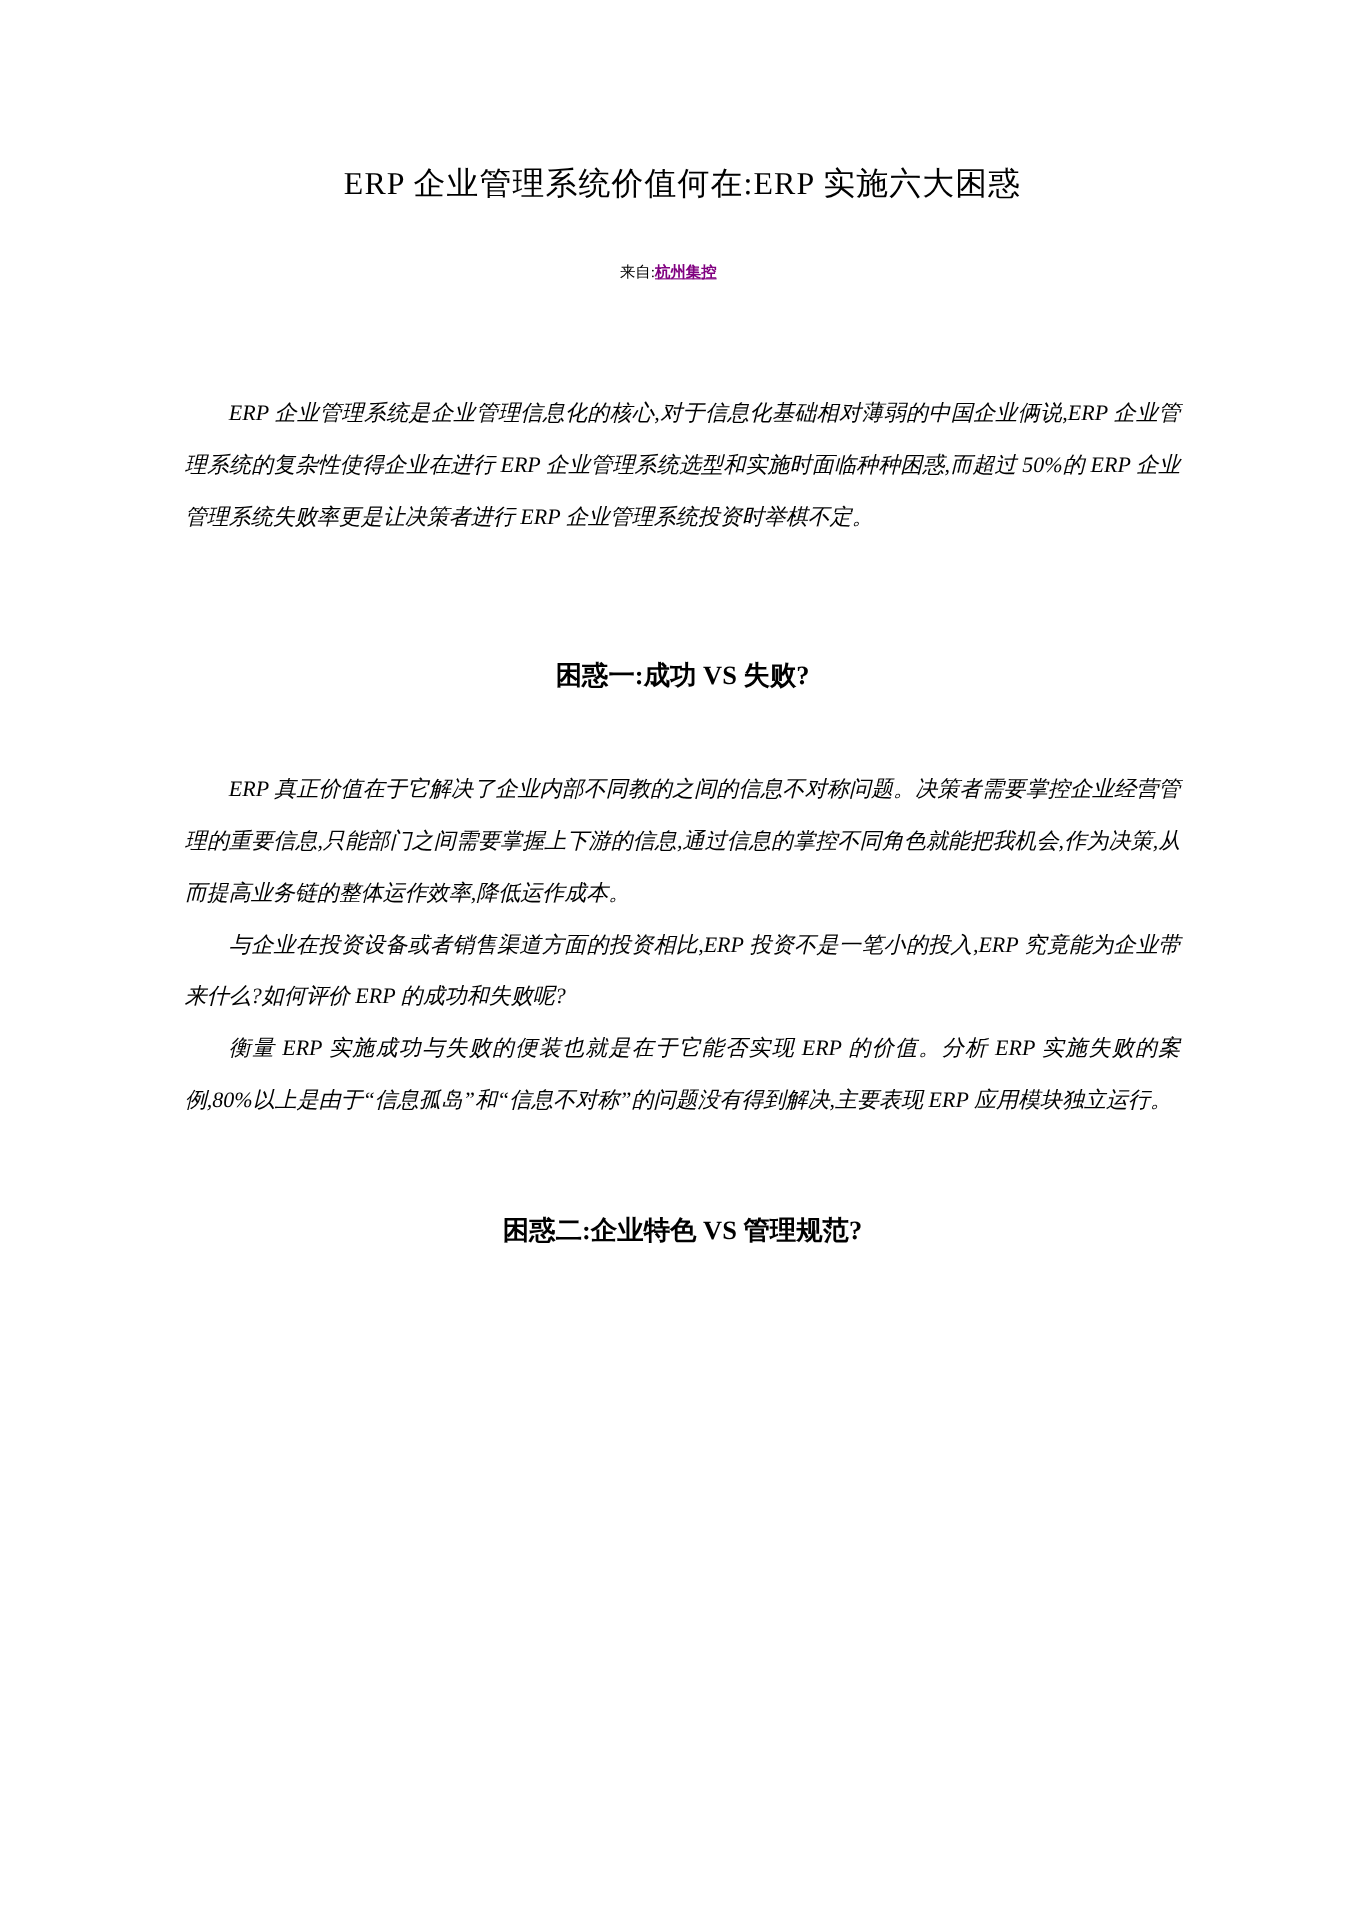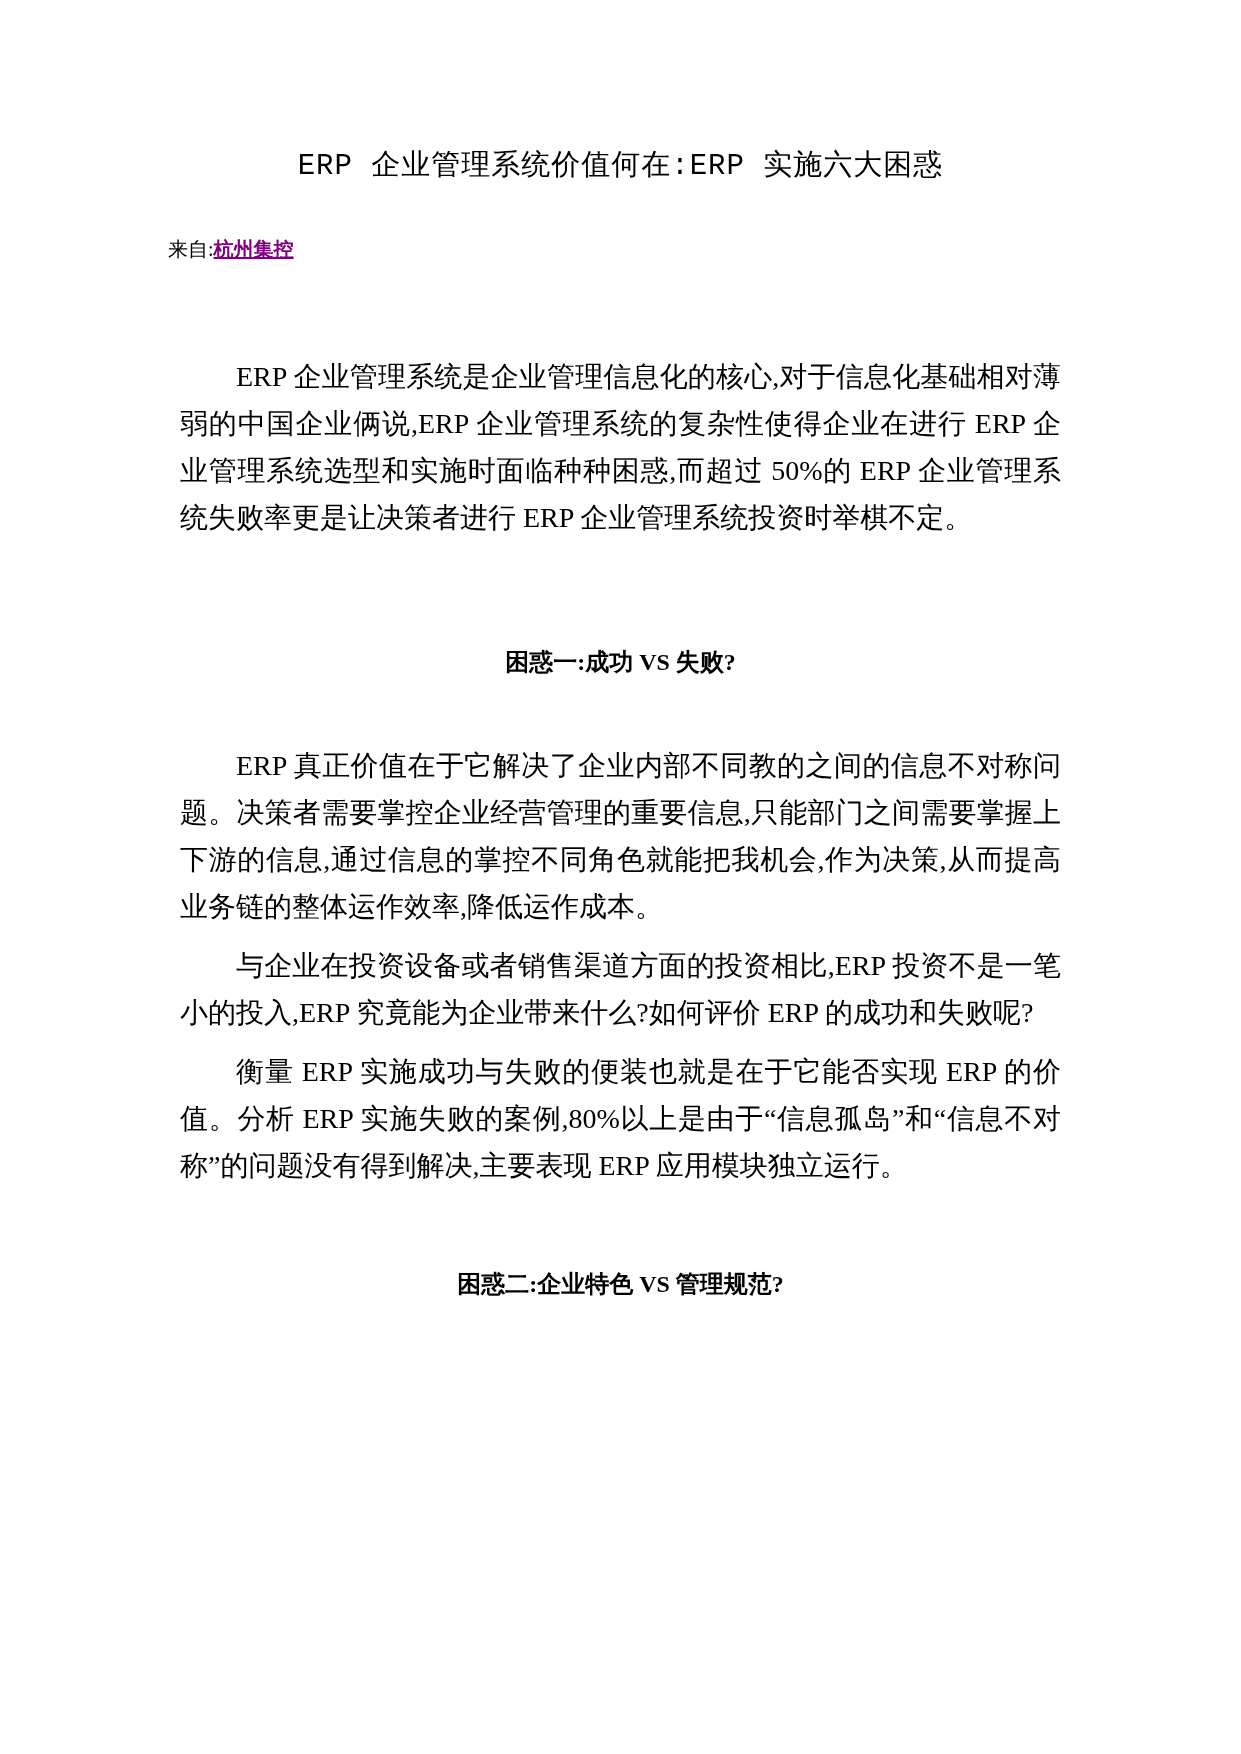--- a/index.html
+++ b/index.html
@@ -15,51 +15,52 @@
     background: #ffffff;
     box-sizing: border-box;
     padding: 145px 168px 0 168px;
     color: #000000;
     font-family: "Liberation Serif", "DejaVu Serif", serif;
     overflow: hidden;
   }
   .doc-title {
     margin: 0 0 13px 0;
     text-align: center;
-    font-family: Liberation Mono, monospace;
+    font-family: Liberation Serif, serif;
     font-weight: 400;
     font-size: 29px;
     line-height: 44px;
     letter-spacing: 1px;
   }
   .byline {
-    text-align: left;
-    font-size: 20px;
+    text-align: center;
+    font-size: 14px;
     line-height: 30px;
     padding-right: 26px;
     margin-top: 45px;
   }
   .byline .src-prefix {
     color: #000000;
   }
   .byline .src-link {
     color: #800080;
     font-weight: bold;
     text-decoration: underline;
     cursor: pointer;
   }
   .body-text {
     margin-top: 89px;
   }
   .para {
-    margin: 12px;
-    font-size: 28px;
+    margin: 0;
+    font-size: 20px;
     line-height: 47px;
     text-align: justify;
     text-indent: 2em;
+    font-style: italic;
   }
   .section-heading {
     margin: 98px 0 56px 0;
     font-size: 24px;
     line-height: 47px;
     font-weight: bold;
     text-align: center;
   }
   .section-heading.second {
     margin-top: 72px;

